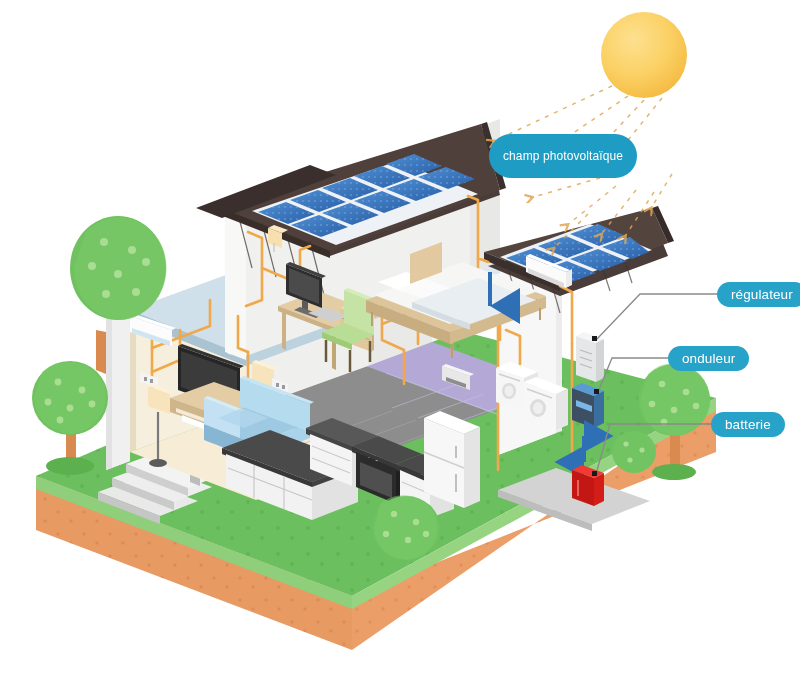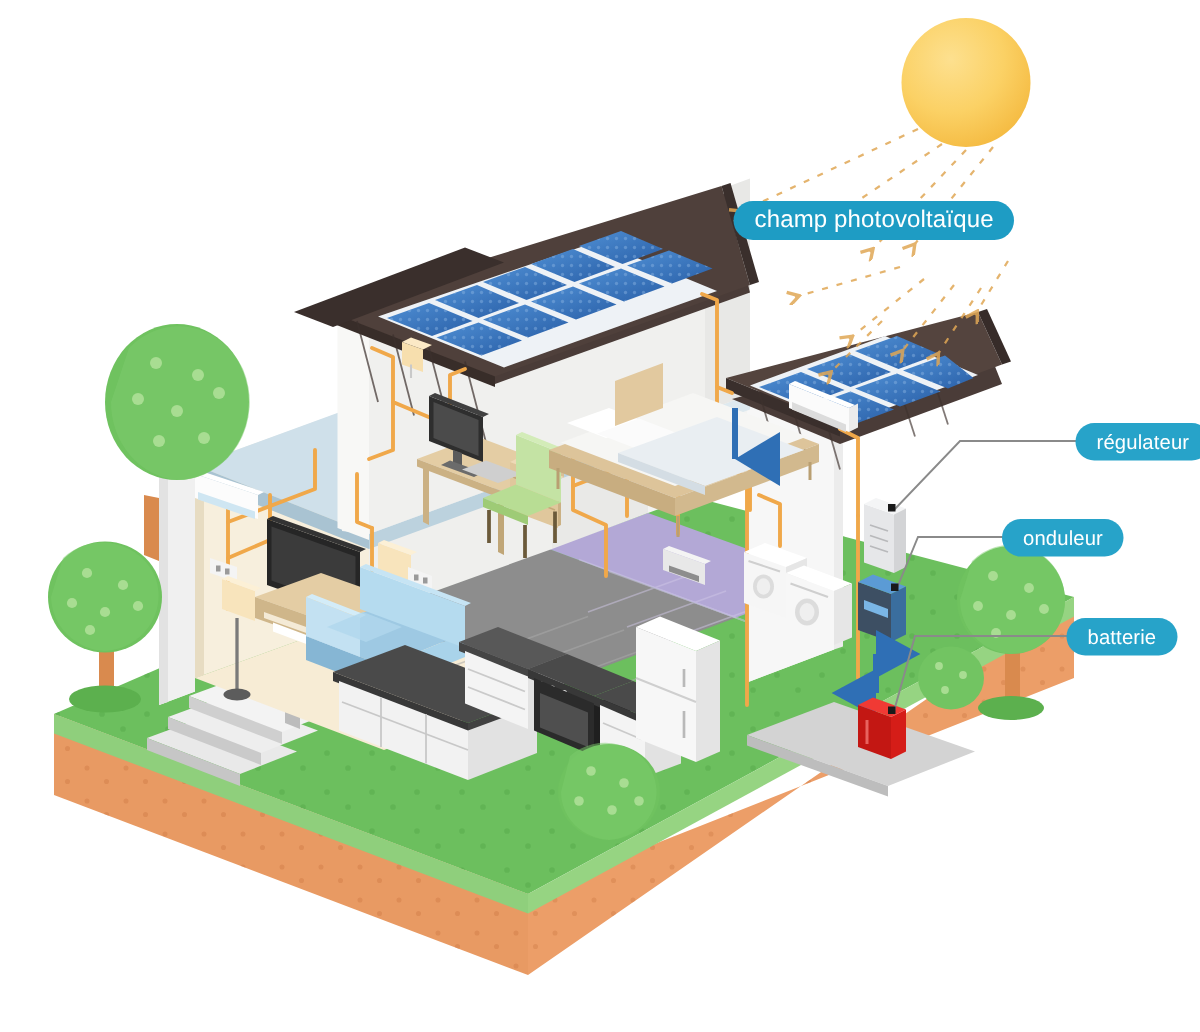--- a/index.html
+++ b/index.html
@@ -25,21 +25,21 @@
     font-size: 13.5px;
     letter-spacing: .1px;
     display: flex;
     align-items: center;
     justify-content: center;
     white-space: nowrap;
     padding: 0 14px;
     height: 25px;
     box-shadow: 0 0 0 0 rgba(0,0,0,0);
   }
-  .pill.pv { background: #1e9cc4; height: 26px; font-size: 16px; }
+  .pill.pv { background: #1e9cc4; height: 44px; font-size: 12px; }
   .pill.small { background: #27a3c9; }
 </style>
 </head>
 <body>
 
 <div id="stage">
 
   <svg id="scene" viewBox="0 0 800 688" width="800" height="688">
     <defs>
       <radialGradient id="sunGrad" cx="38%" cy="32%" r="75%">

